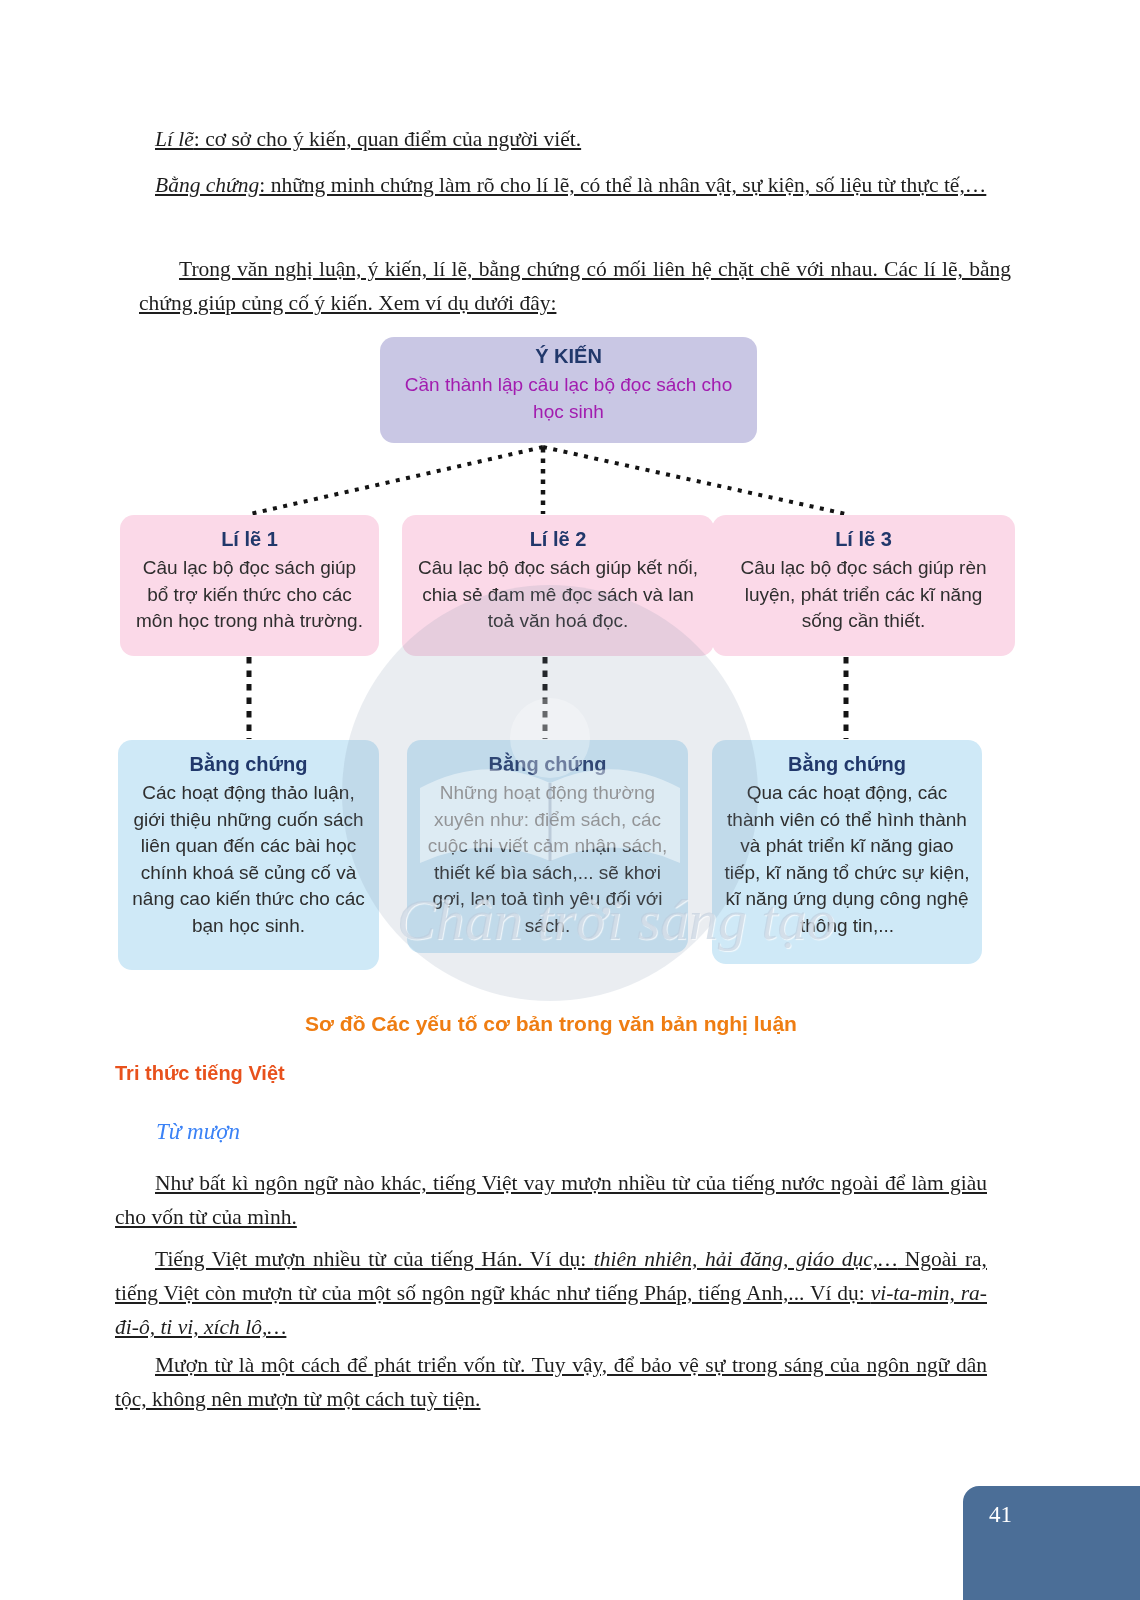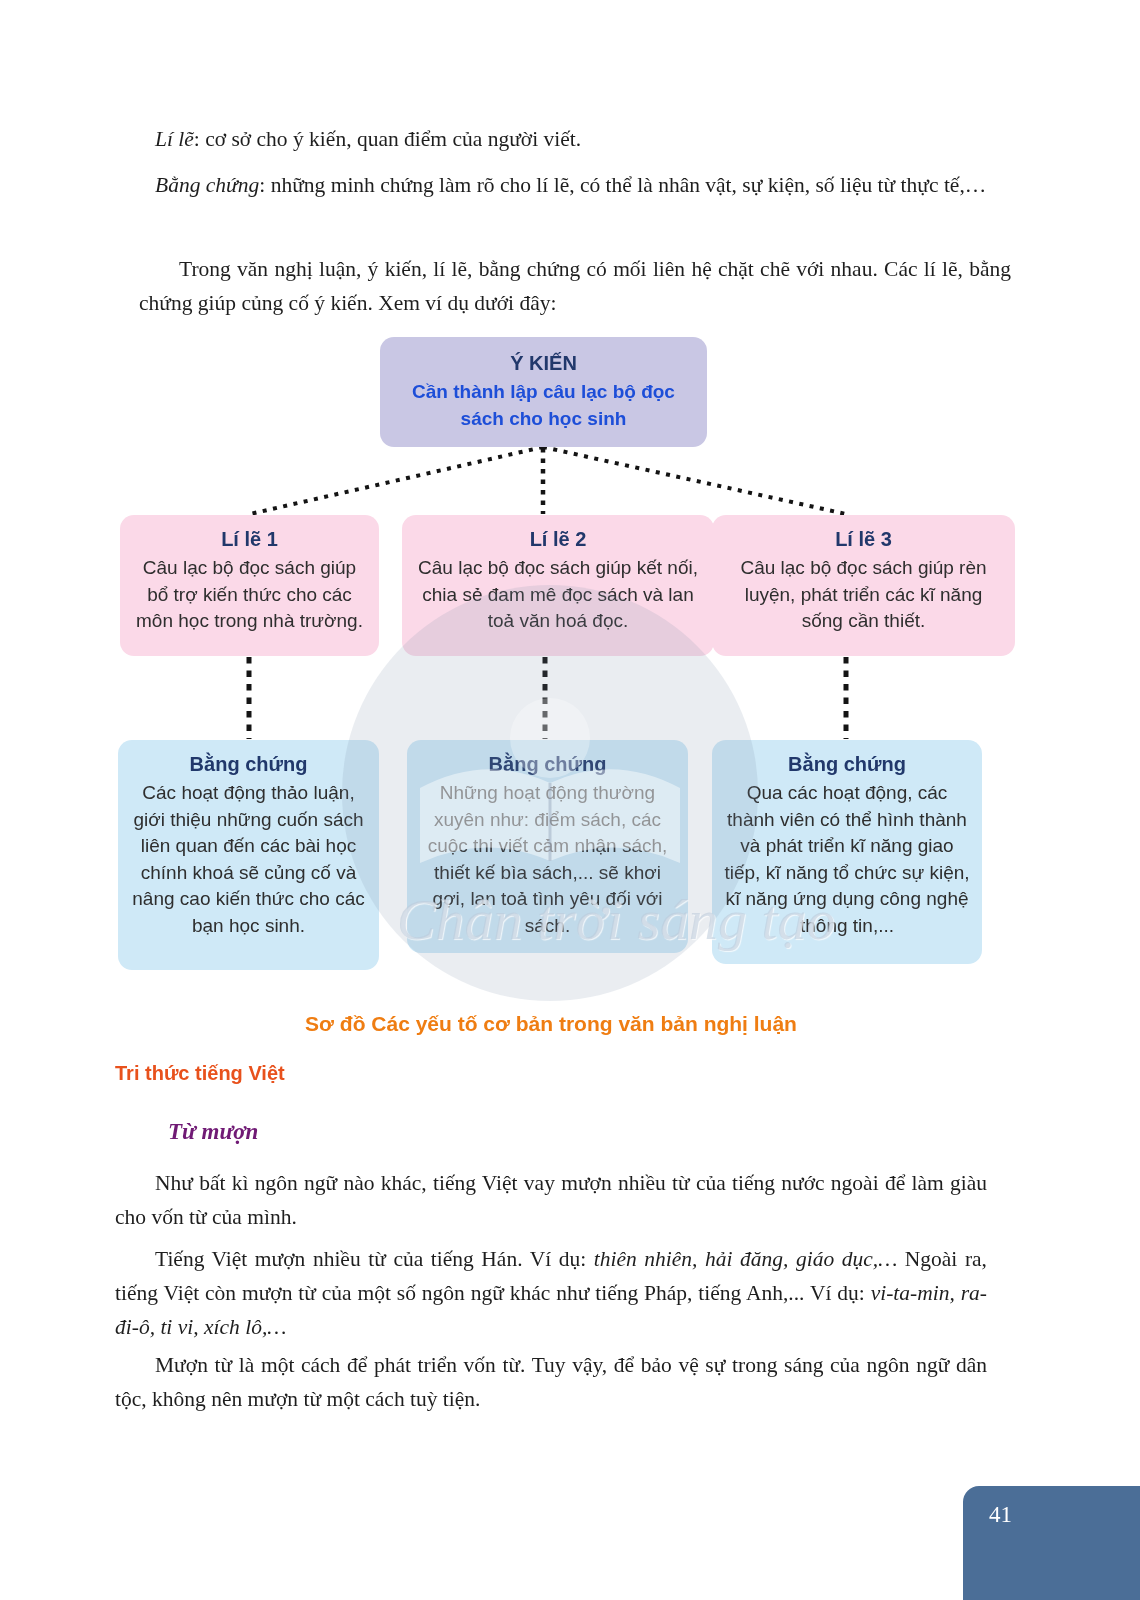--- a/index.html
+++ b/index.html
@@ -3,38 +3,38 @@
 <meta charset="utf-8">
 <style>
   html,body { margin:0; padding:0; background:#e9e9e9; }
   .page {
     position:relative; width:1140px; height:1600px; margin:0 auto;
     background:#ffffff; overflow:hidden;
     font-family:"Liberation Serif", serif; color:#1e1e1e;
   }
   .para {
     position:absolute; left:115px; width:872px; margin:0;
-    font-size:21.5px; line-height:34px; text-align:justify; text-indent:40px;
+    font-size:21.5px; line-height:34px; text-align:justify; text-indent:40px;text-decoration:underline;
   }
   .ital { font-style:italic; }
   #p-intro-1 { top:122px; text-align:left; }
   #p-intro-2 { top:168px; }
   #p-intro-3 { top:252px;margin-left:24px; }
 
   .connectors { position:absolute; left:0; top:0; z-index:1; pointer-events:none; }
 
   .dbox {
     position:absolute; z-index:2; box-sizing:border-box; border-radius:14px;
     font-family:"Liberation Sans", sans-serif; text-align:center;
   }
   .dtitle { font-weight:bold; color:#21386b; font-size:20px; margin:0 0 4px 0; }
   .dtext  { font-size:19px; color:#2e2e2e; line-height:1.4; margin:0; }
 
-  .opinion { left:380px; top:337px; width:327px; min-height:106px; background:#c9c7e4; padding:15px 14px; }
-  .opinion .dtext { font-weight:bold; color:#1d4ed8; }
+  .opinion { left:380px; top:337px; width:377px; min-height:106px; background:#c9c7e4; padding:8px 14px; }
+  .opinion .dtext { font-weight:normal; color:#a21caf; }
 
   .reason   { top:515px; min-height:141px; background:#fbd9e8; padding:13px 11px; }
   .reason1  { left:120px; width:259px; }
   .reason2  { left:402px; width:312px; }
   .reason3  { left:712px; width:303px; }
 
   .evidence { top:740px; background:#cfe9f7; padding:13px 11px; }
   .evid1 { left:118px; width:261px; min-height:230px; }
   .evid2 { left:407px; width:281px; min-height:184px; }
   .evid3 { left:712px; width:270px; min-height:224px; }
@@ -44,21 +44,21 @@
     text-align:center; font-family:"Liberation Sans", sans-serif;
     font-weight:bold; font-size:21px; color:#ef7d12;
   }
   .section-heading {
     position:absolute; left:115px; top:1062px;
     font-family:"Liberation Sans", sans-serif; font-weight:bold;
     font-size:20px; color:#e8511c;
   }
   .sub-heading {
     position:absolute; left:156px; top:1119px;
-    font-size:23px; font-weight:bold; font-style:italic; color:#701a75;margin-left:12px;
+    font-size:23px; font-weight:normal; font-style:italic; color:#3b82f6;
   }
   #p-sec-1 { top:1166px; }
   #p-sec-2 { top:1242px; }
   #p-sec-3 { top:1348px; }
 
   .watermark { position:absolute; left:300px; top:578px; width:600px; height:440px; z-index:3; pointer-events:none; }
   .watermark svg { position:absolute; left:35px; top:0; }
   .wm-text {
     position:absolute; left:16px; top:308px; width:600px; text-align:center; white-space:nowrap;
     font-family:"Liberation Serif", serif; font-style:italic; font-size:58px;

